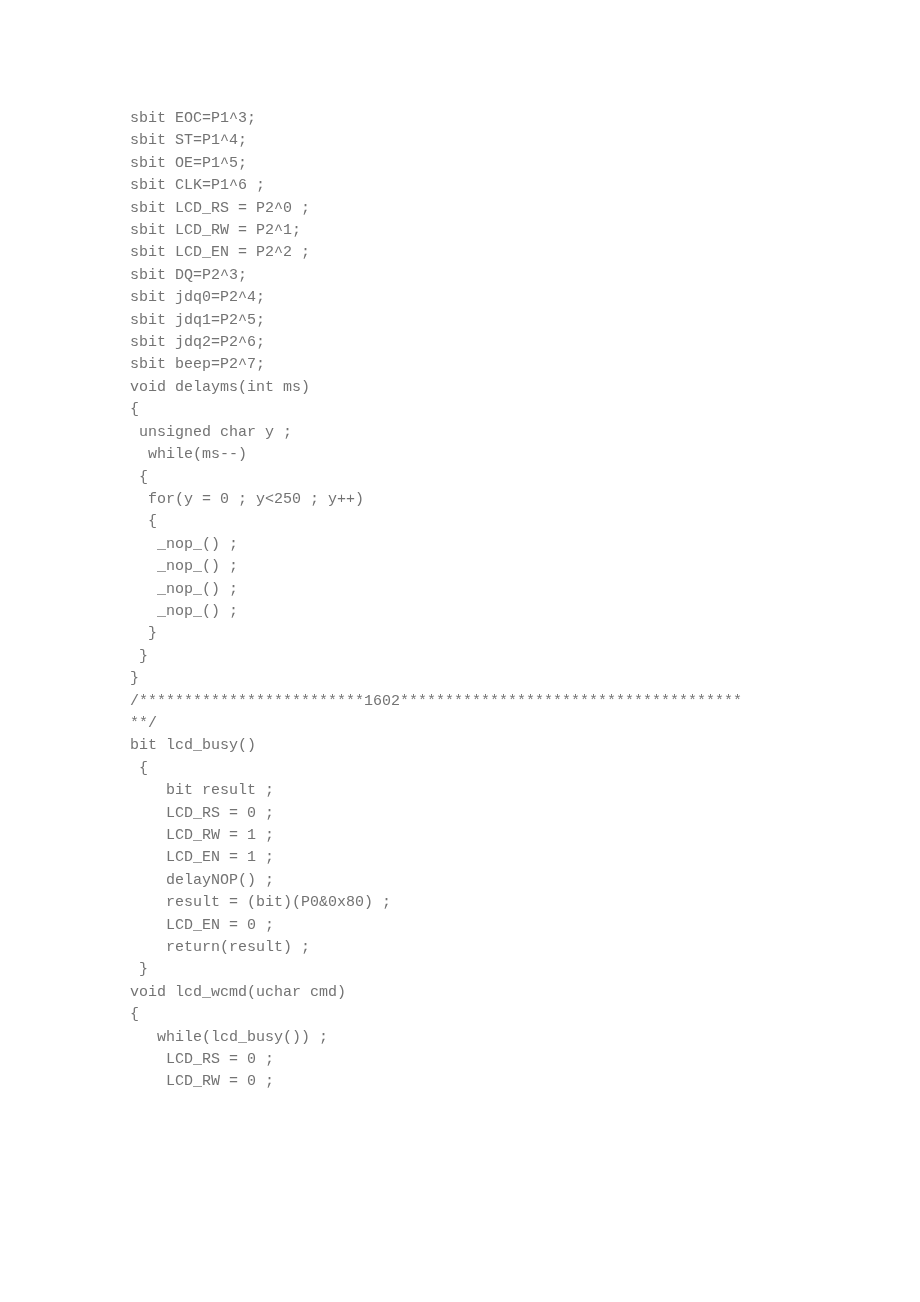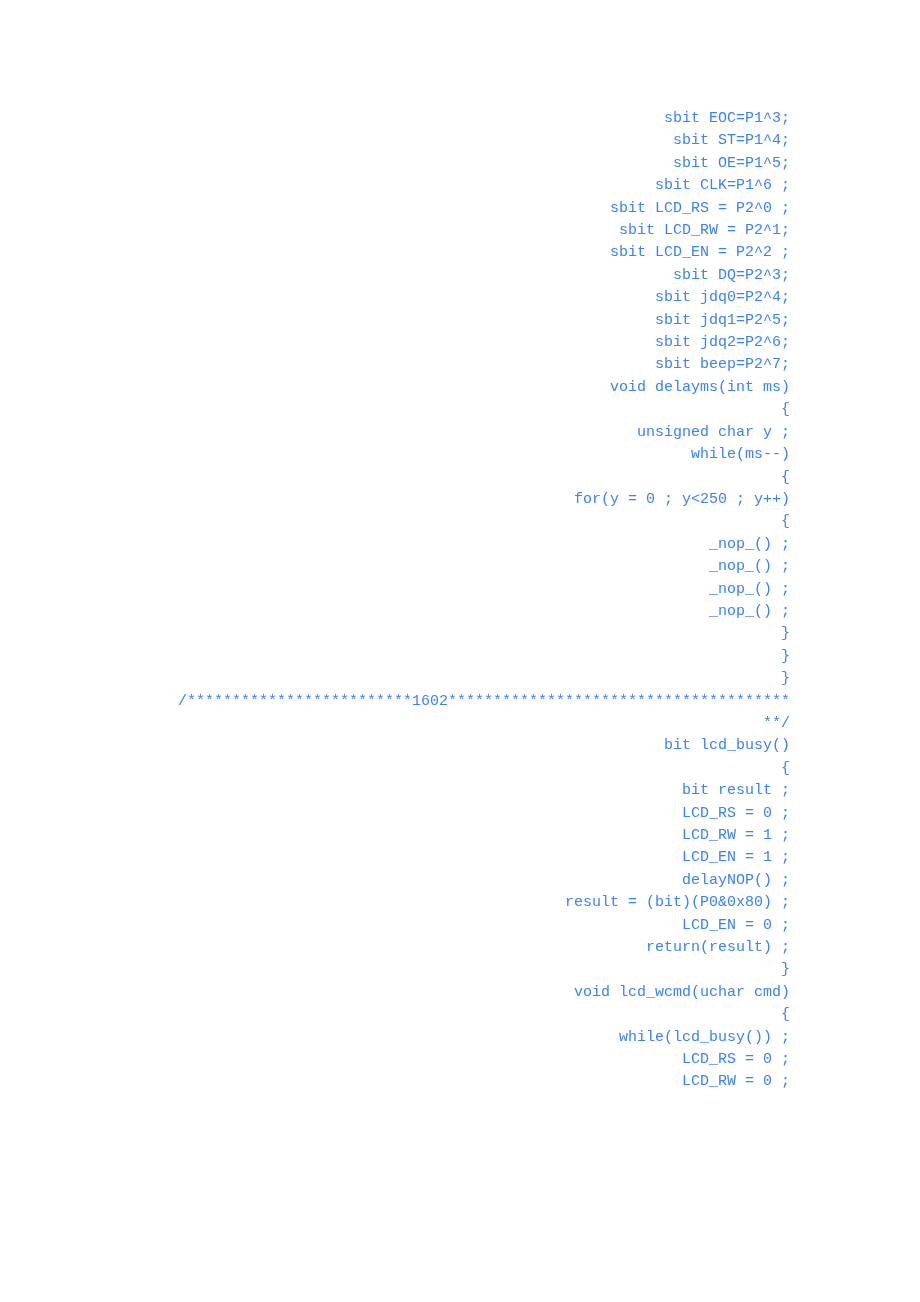--- a/index.html
+++ b/index.html
@@ -13,25 +13,24 @@
     min-height: 1302px;
     background: #ffffff;
     box-sizing: border-box;
     padding: 108px 130px 0 130px;
   }
   pre.code {
     margin: 0;
     font-family: "SimSun", "NSimSun", "FangSong", "STFangsong", "Courier New", monospace;
     font-size: 15px;
     line-height: 22.4px;
-    color: #3b82f6;
+    color: #737373;
     white-space: pre;
     font-weight: 400;
     letter-spacing: 0px;
-    text-align: right;
   }
 </style>
 </head>
 <body>
 
 <div class="page">
   <pre class="code">sbit EOC=P1^3;
 sbit ST=P1^4;
 sbit OE=P1^5;
 sbit CLK=P1^6 ;

